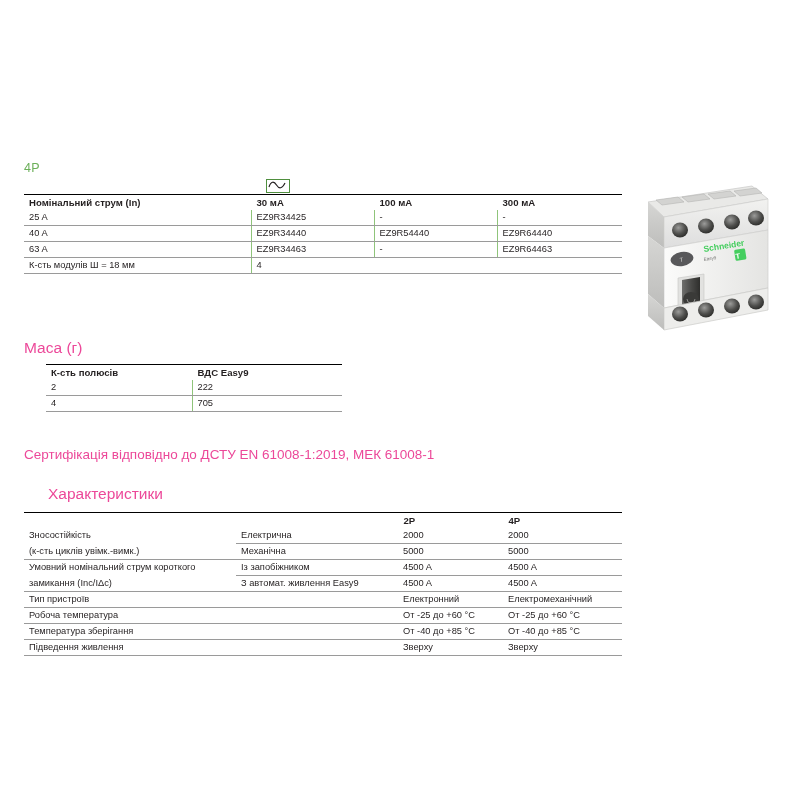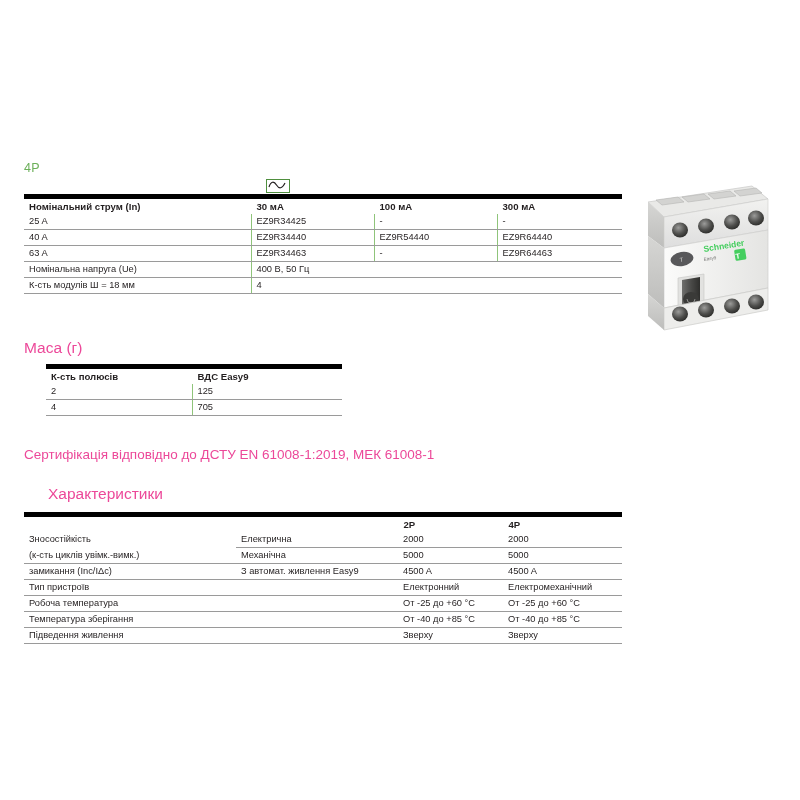--- a/index.html
+++ b/index.html
@@ -68,21 +68,21 @@
   .ac-symbol svg { display: block; }
 
   
   .band-head td {
     background: #b5d49c;
     color: #231f20;
     font-size: 9.6px;
     font-weight: bold;
     height: 17px;
     line-height: 17px;
-    border-top: 5px solid #000000;
+    border-top: 1px solid #000000;
   }
 
   
   .tbl tbody tr td {
     height: 15px;
     line-height: 15px;
     border-bottom: 1px solid #9a9a9a;
     border-left: 1px solid #8fc47a;
     background: #ffffff;
   }
@@ -153,45 +153,41 @@
         <td class="b">EZ9R64440</td>
       </tr>
       <tr>
         <td class="firstcol">63 A</td>
         <td class="b">EZ9R34463</td>
         <td>-</td>
         <td class="b">EZ9R64463</td>
       </tr>
 
       <tr>
-        <td class="firstcol">Номінальна напруга (Ue)</td>
-        <td colspan="3">400 В, 50 Гц</td>
-      </tr>
-      <tr>
         <td class="firstcol">К-сть модулів  Ш = 18 мм</td>
         <td colspan="3">4</td>
       </tr>
     </tbody>
   </table>
 
   <div class="h-blue h-mass">Маса (г)</div>
 
   <table class="tbl" style="left:24px; top:364px; width:296px;margin-left:22px;">
     <colgroup>
       <col style="width:146px">
       <col style="width:150px">
     </colgroup>
     <tbody>
       <tr class="band-head">
         <td class="firstcol">К-сть полюсів</td>
         <td>ВДС Easy9</td>
       </tr>
       <tr>
         <td class="firstcol">2</td>
-        <td>125</td>
+        <td>222</td>
       </tr>
       <tr>
         <td class="firstcol">4</td>
         <td>705</td>
       </tr>
     </tbody>
   </table>
 
   <div class="h-blue h-cert">Сертифікація відповідно до ДСТУ EN 61008-1:2019, МЕК 61008-1</div>
 
@@ -216,20 +212,26 @@
         <td class="firstcol" style="border-bottom:0">Зносостійкість</td>
         <td class="nocell">Електрична</td>
         <td class="nocell">2000</td>
         <td class="nocell">2000</td>
       </tr>
       <tr>
         <td class="firstcol">(к-сть циклів увімк.-вимк.)</td>
         <td class="nocell">Механічна</td>
         <td class="nocell">5000</td>
         <td class="nocell">5000</td>
+      </tr>
+      <tr>
+        <td class="firstcol" style="border-bottom:0">Умовний номінальний струм короткого</td>
+        <td class="nocell">Із запобіжником</td>
+        <td class="nocell">4500 A</td>
+        <td class="nocell">4500 A</td>
       </tr>
       <tr>
         <td class="firstcol">замикання (Inc/IΔc)</td>
         <td class="nocell">З автомат. живлення Easy9</td>
         <td class="nocell">4500 A</td>
         <td class="nocell">4500 A</td>
       </tr>
       <tr>
         <td class="firstcol">Тип пристроїв</td>
         <td class="nocell"></td>

